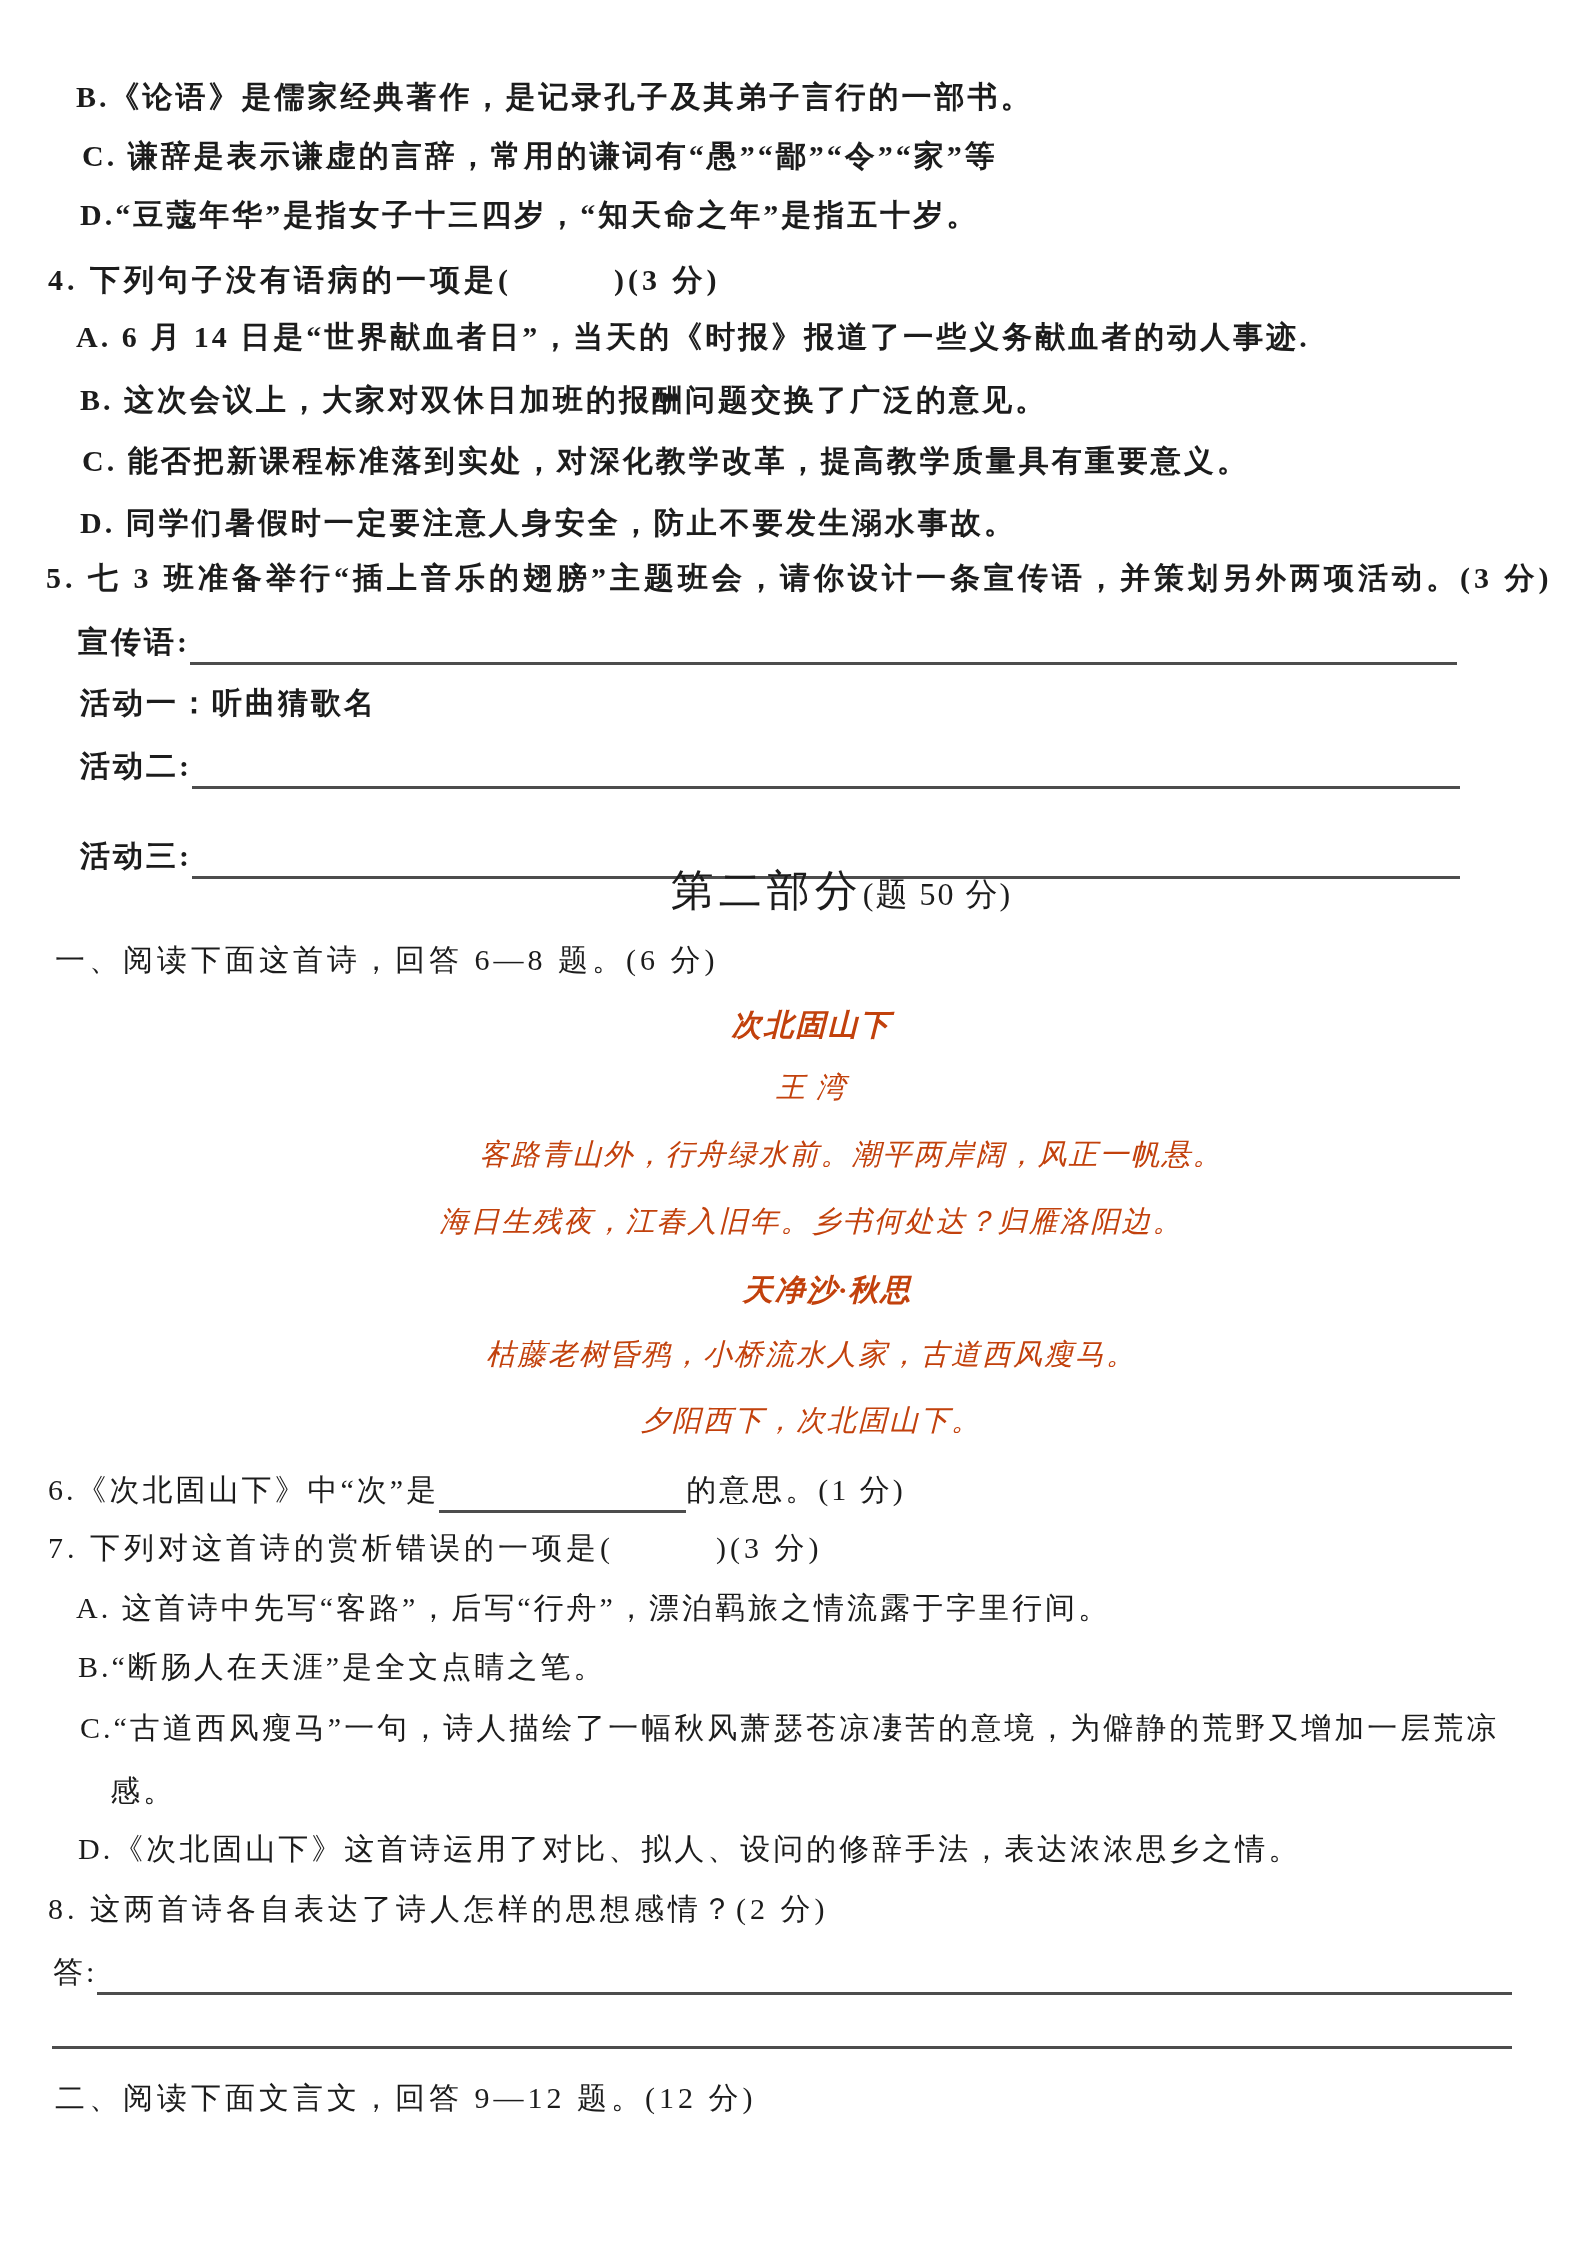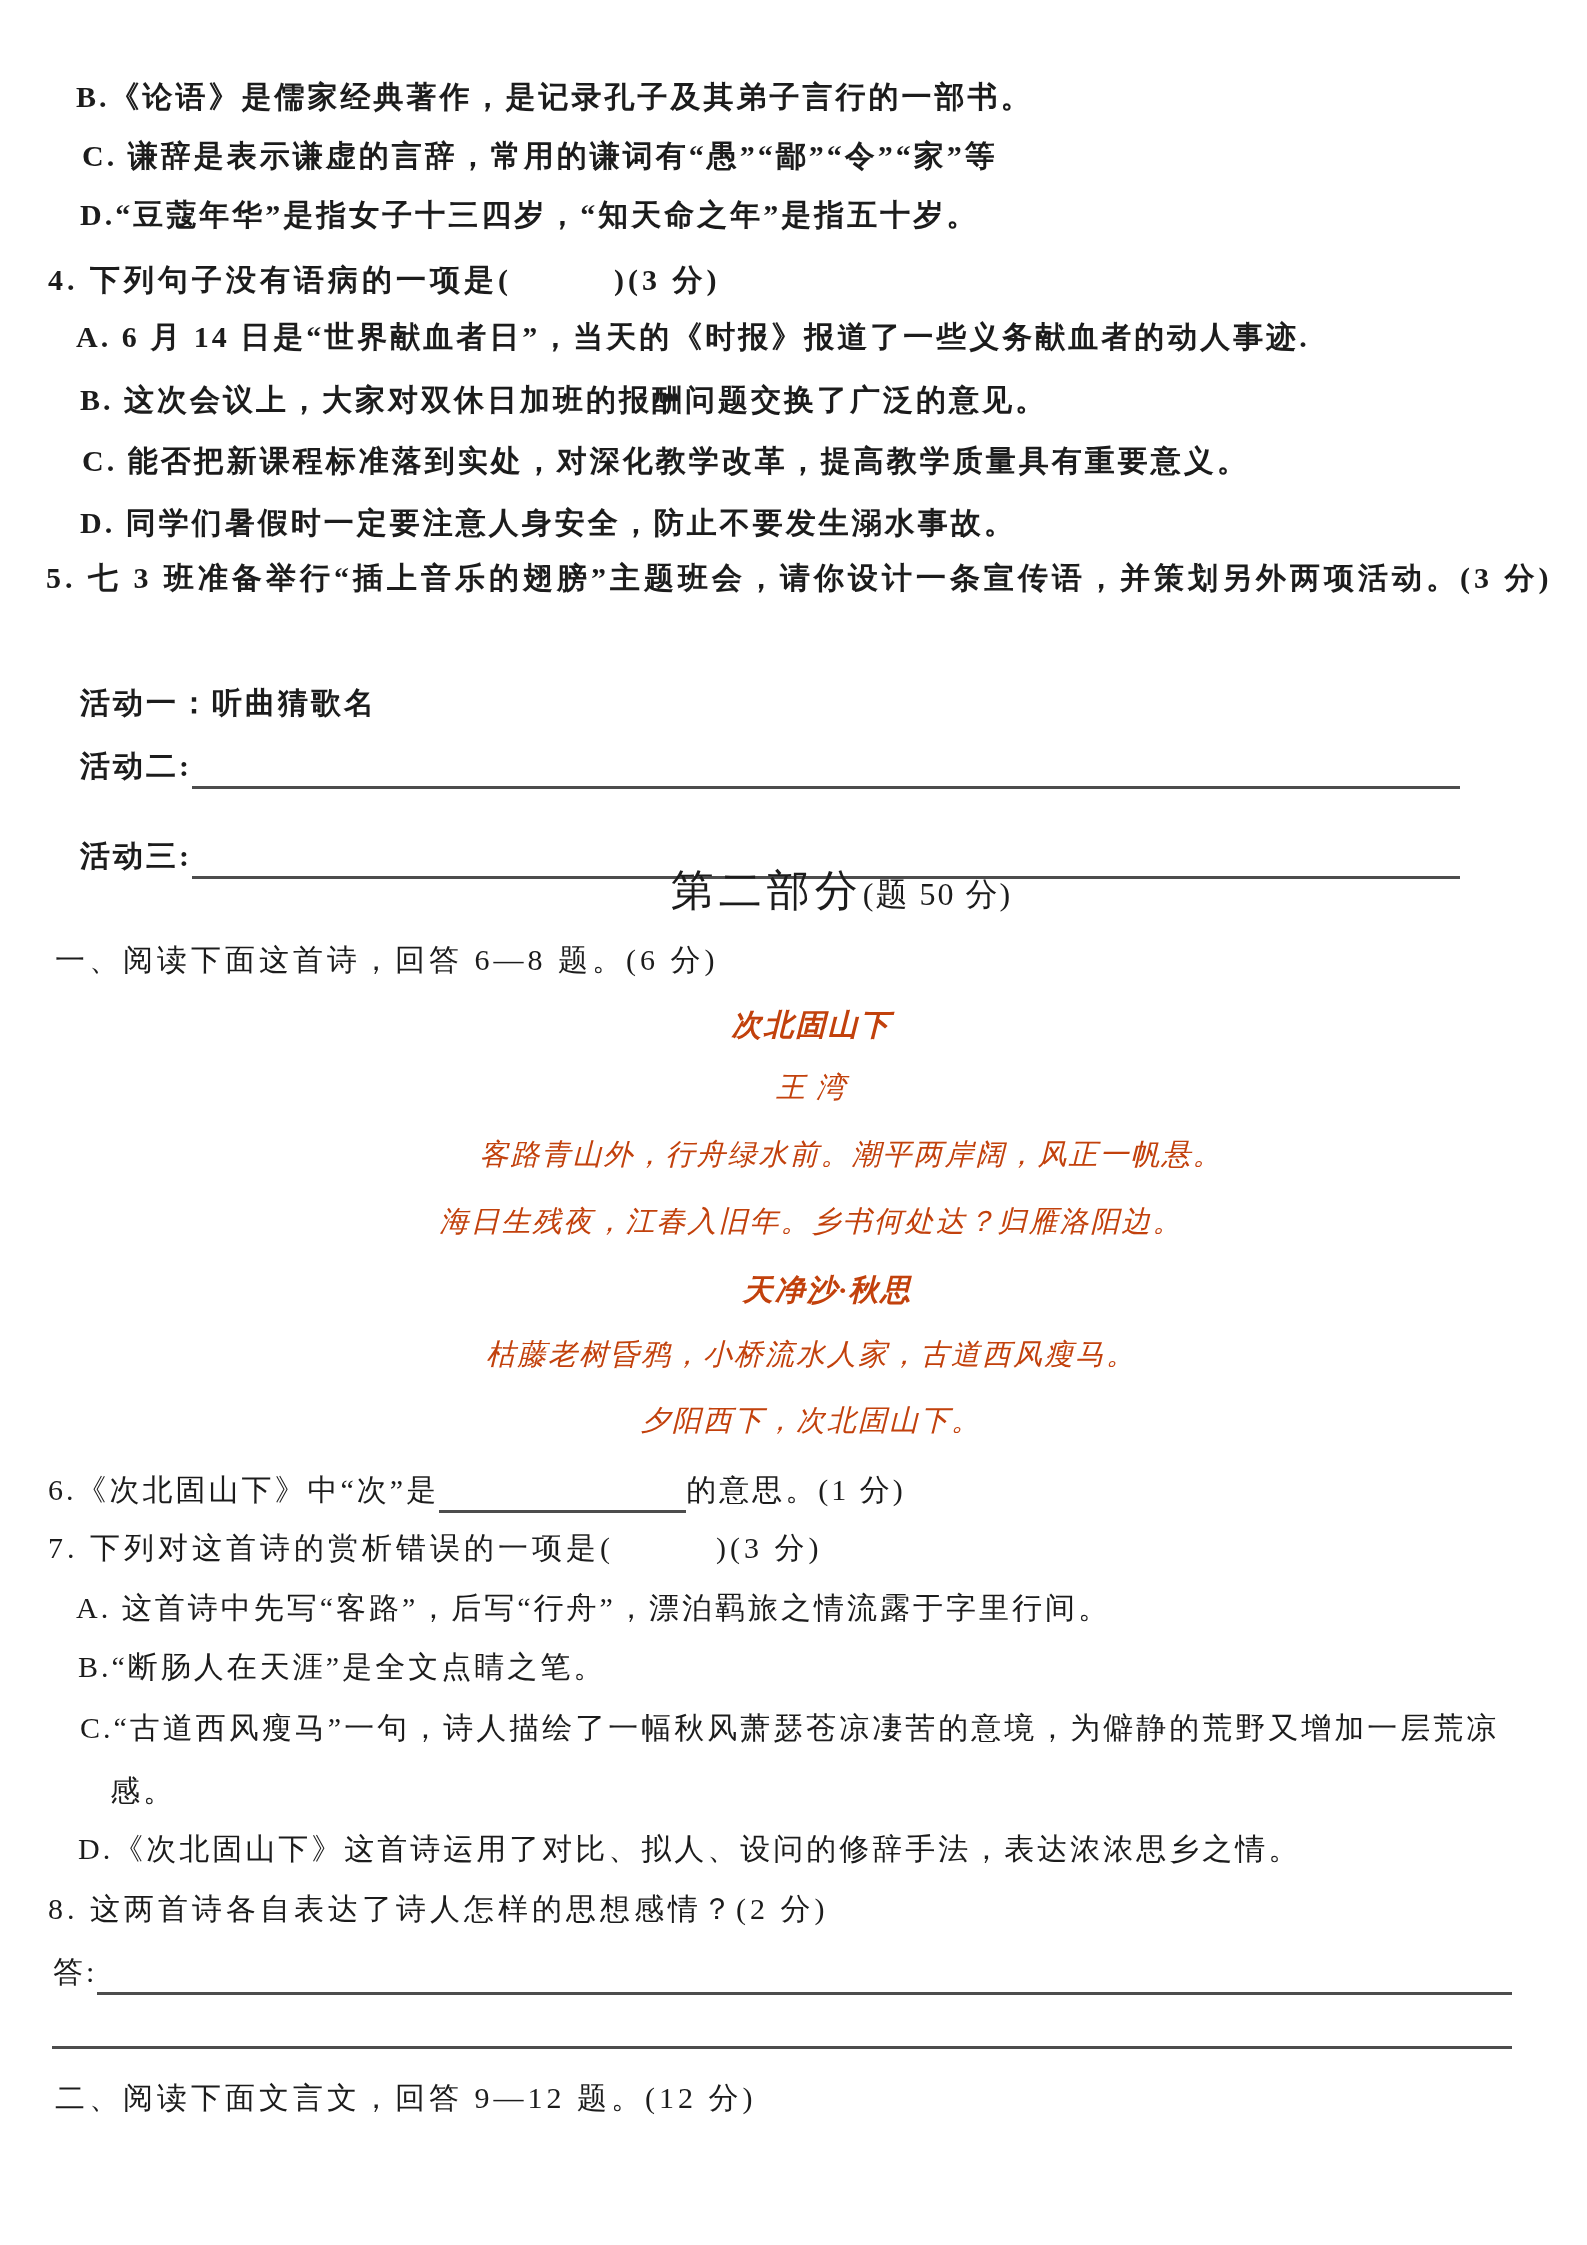--- a/index.html
+++ b/index.html
@@ -79,20 +79,24 @@
   <div class="ln heavy" style="left:80px; top:196px;">D.“豆蔻年华”是指女子十三四岁，“知天命之年”是指五十岁。</div>
 
   <div class="ln heavy stem" style="left:48px; top:261px;">4. 下列句子没有语病的一项是(　　　)(3 分)</div>
   <div class="ln heavy" style="left:76px; top:318px;">A. 6 月 14 日是“世界献血者日”，当天的《时报》报道了一些义务献血者的动人事迹.</div>
   <div class="ln heavy" style="left:80px; top:381px;">B. 这次会议上，大家对双休日加班的报酬问题交换了广泛的意见。</div>
   <div class="ln heavy" style="left:82px; top:442px;">C. 能否把新课程标准落到实处，对深化教学改革，提高教学质量具有重要意义。</div>
   <div class="ln heavy" style="left:80px; top:504px;">D. 同学们暑假时一定要注意人身安全，防止不要发生溺水事故。</div>
 
   <div class="ln heavy stem" style="left:46px; top:559px;">5. 七 3 班准备举行“插上音乐的翅膀”主题班会，请你设计一条宣传语，并策划另外两项活动。(3 分)</div>
 
+  <div class="row heavy" style="left:78px; top:618px; width:1379px; height:42px;">
+    <span class="lbl">宣传语:</span>
+    <span class="blank"></span>
+  </div>
 
   <div class="row heavy" style="left:80px; top:681px; height:40px;">
     <span class="lbl">活动一：</span>
     <span class="lbl">听曲猜歌名</span>
   </div>
 
   <div class="row heavy" style="left:80px; top:742px; width:1380px; height:42px;">
     <span class="lbl">活动二:</span>
     <span class="blank"></span>
   </div>

